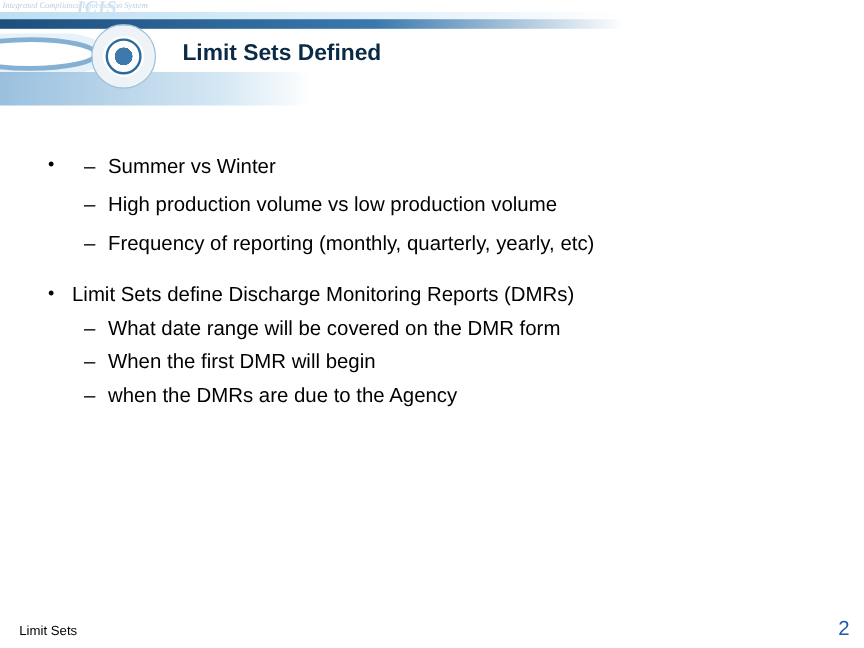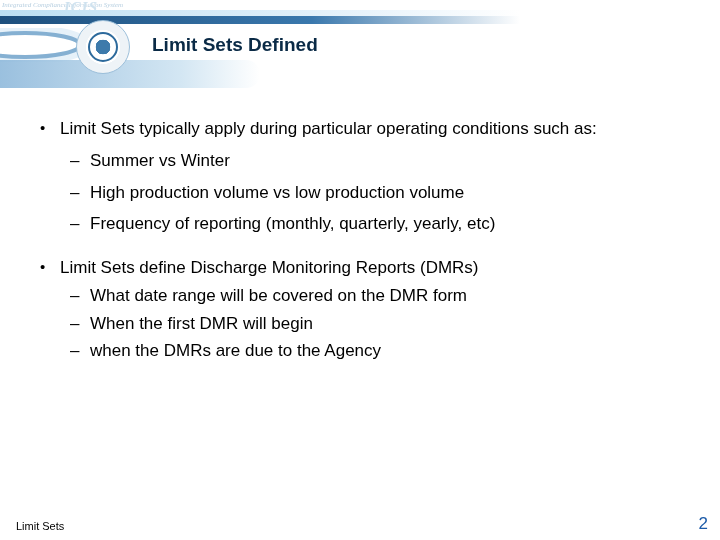--- a/index.html
+++ b/index.html
@@ -93,21 +93,20 @@
     <div class="band-midblue"></div>
     <div class="epa-seal">
       <div class="epa-seal-inner"></div>
     </div>
     <div class="title">Limit Sets Defined</div>
   </div>
 
   <div class="content">
     <ul class="l1">
       <li>
-        <span>Limit Sets typically apply during particular operating conditions such as:</span>
         <ul class="l2 spaced">
           <li><span>Summer vs Winter</span></li>
           <li><span>High production volume vs low production volume</span></li>
           <li><span>Frequency of reporting (monthly, quarterly, yearly, etc)</span></li>
         </ul>
       </li>
       <li>
         <span>Limit Sets define Discharge Monitoring Reports (DMRs)</span>
         <ul class="l2">
           <li><span>What date range will be covered on the DMR form</span></li>

